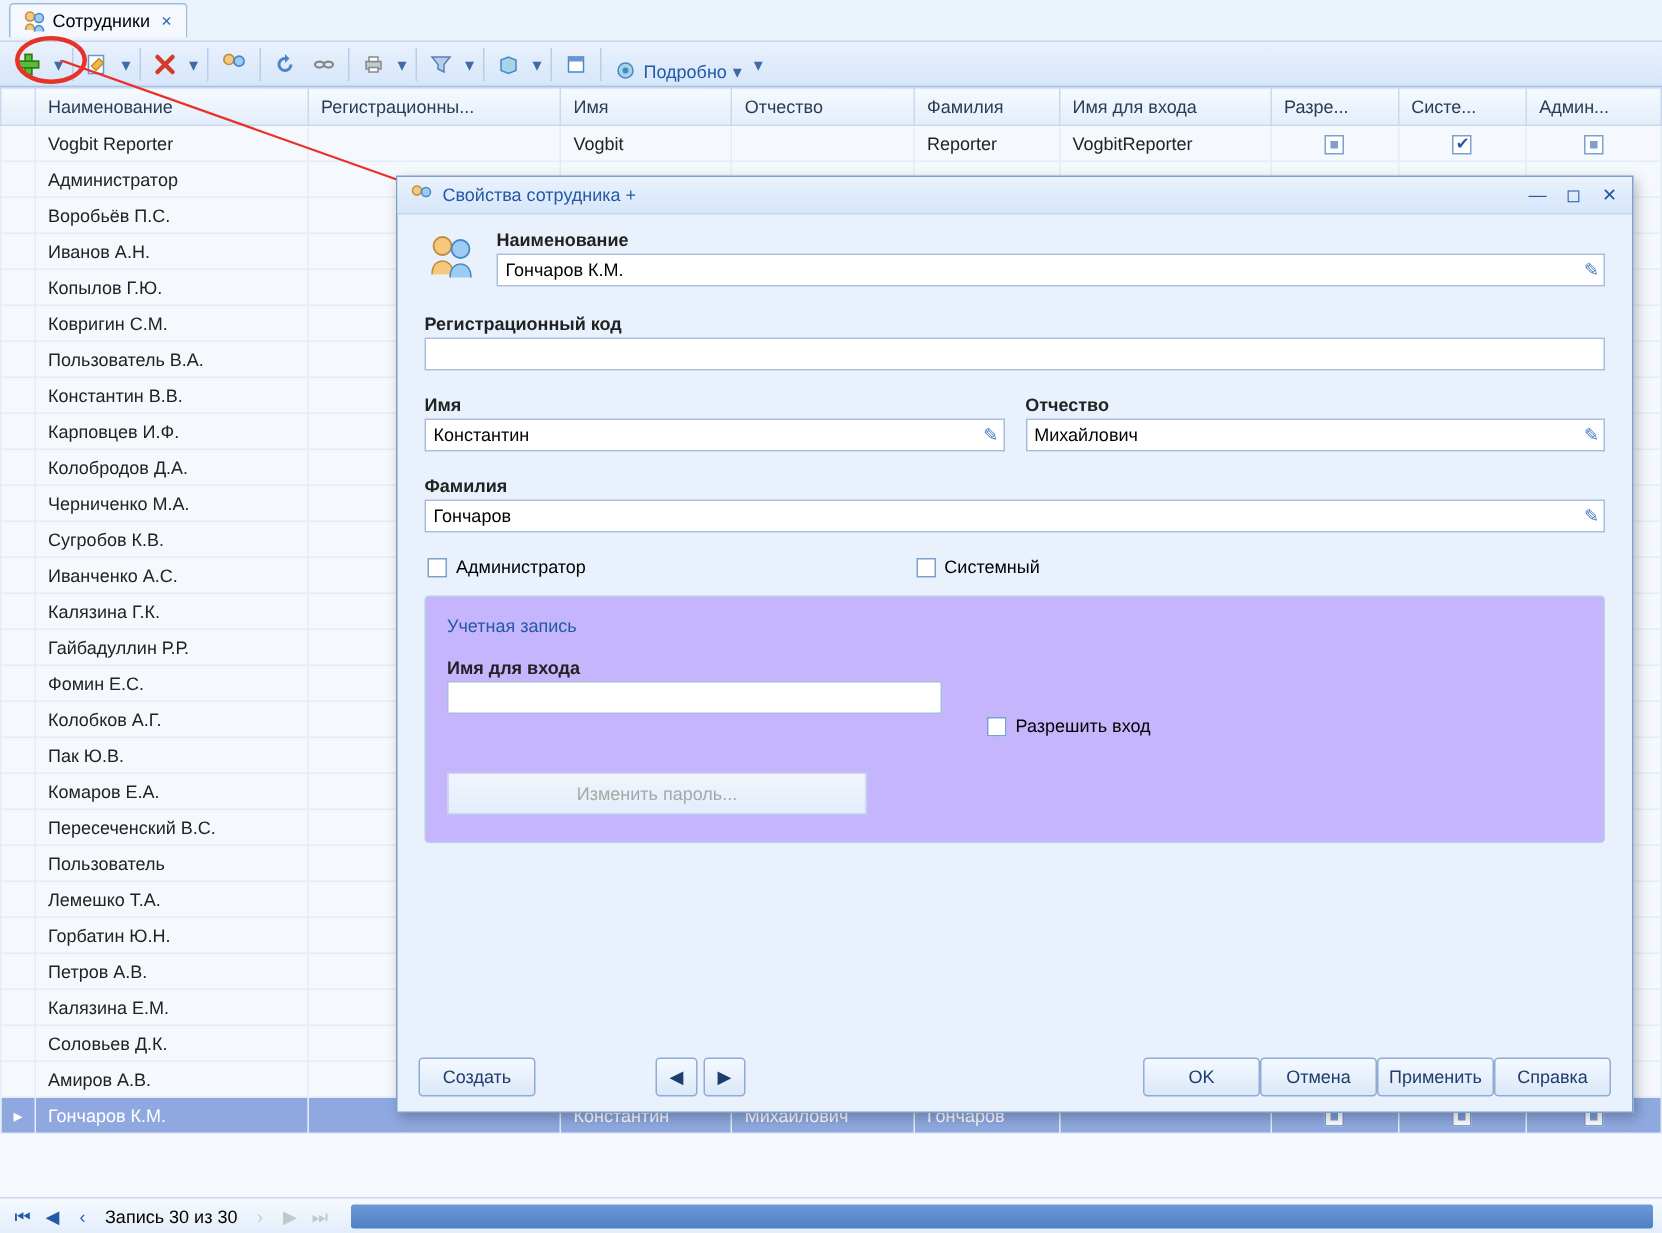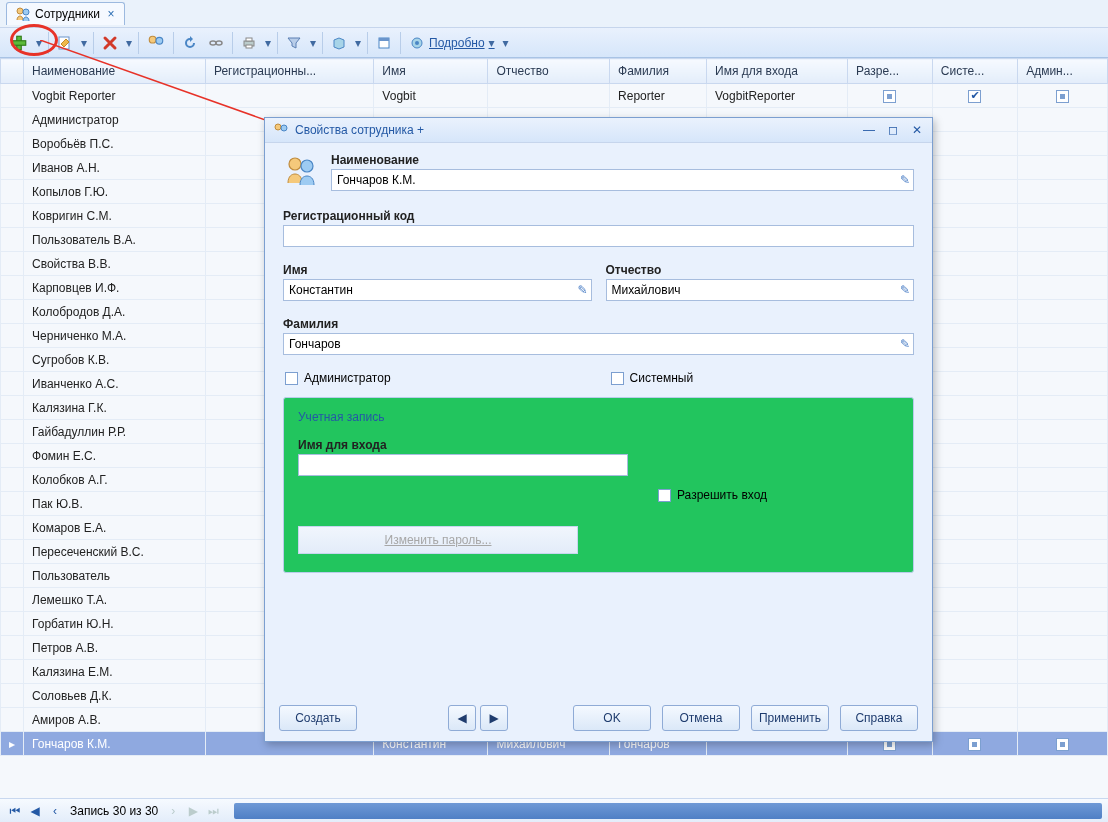--- a/index.html
+++ b/index.html
@@ -7,21 +7,21 @@
 
 .tab-bar { background: #eaf2fb; border-bottom: 1px solid #c6d5ec; padding: 2px 6px; display: flex; }
 .tab { background: #f5f9ff; border: 1px solid #9cb9df; border-bottom: none; padding: 3px 6px 3px 8px; display: flex; align-items: center; gap: 4px; border-radius: 3px 3px 0 0; }
 .tab .icon { width: 16px; height: 16px; }
 .tab-close { width: 14px; height: 14px; display: inline-flex; align-items: center; justify-content: center; cursor: pointer; color: #2b6db3; }
 
 .toolbar { background: linear-gradient(#e9f1fd,#d6e6fa); border-bottom: 1px solid #a8c3e5; padding: 3px 6px; display: flex; align-items: center; gap: 2px; height: 30px; }
 .tbtn { height: 24px; min-width: 24px; display: inline-flex; align-items: center; justify-content: center; padding: 0 4px; border-radius: 3px; cursor: pointer; }
 .tsep { width: 1px; height: 22px; background: #b8cde9; margin: 0 2px; }
 .tdrop { width: 10px; text-align: center; color: #406aa1; cursor: pointer; }
-.tbtn-detail { color: #2459a5; display: flex; gap: 4px; align-items: center; text-decoration: underline; }
+.tbtn-detail { color: #2459a5; display: flex; gap: 4px; align-items: flex-end; }
 
 .table-container { position: relative; }
 .grid { width: 100%; border-collapse: collapse; }
 .grid th { background: linear-gradient(#f6faff,#e3edfa); border: 1px solid #c9d8ef; padding: 5px 8px; text-align: left; font-weight: normal; color: #2b3b53; font-size: 12px; }
 .grid td { border: 1px solid #e4ecf6; padding: 4px 8px; height: 24px; color: #222; }
 .grid td.indicator { width: 20px; text-align: center; color: #555; }
 .grid tr.selected td { background: #8fa9e0; color: #fff; }
 .grid td.chkcell { text-align: center; }
 .chk { display: inline-block; width: 13px; height: 13px; border: 1px solid #7c9fd0; background: #fff; vertical-align: middle; position: relative; }
 .chk.checked::after { content:"✔"; position:absolute; top:-2px; left:1px; font-size:11px; color:#2459a5; }
@@ -29,44 +29,44 @@
 
 .pager { position: absolute; bottom: 0; left: 0; right: 0; background: linear-gradient(#f6faff,#e3edfa); border-top: 1px solid #c9d8ef; height: 24px; display:flex; align-items:center; padding: 0 6px; gap: 2px; }
 .pbtn { width: 18px; height: 18px; display:inline-flex; align-items:center; justify-content:center; color:#2459a5; cursor:pointer; }
 .pbtn.dis { color:#bcc; cursor:default; }
 .pstatus { margin: 0 4px; }
 .pbar { flex:1; height:16px; background: linear-gradient(#6e99d6,#4f7fc5); margin-left: 10px; border-radius:2px; }
 
 .arrow-line { position:absolute; z-index:5; pointer-events:none; }
 .circle-highlight { position:absolute; border: 3px solid #e73228; border-radius: 50%; width: 48px; height: 32px; top: 24px; left: 10px; z-index: 6; pointer-events:none; }
 
-.dialog { position:absolute; top:117px; left:264px; width:669px; height:625px; background:#e9f1fd; border:1px solid #7c9fd0; box-shadow: 2px 3px 8px rgba(0,0,0,0.25); z-index:10; }
+.dialog { position:absolute; top:117px; left:264px; width:825px; height:625px; background:#e9f1fd; border:1px solid #7c9fd0; box-shadow: 2px 3px 8px rgba(0,0,0,0.25); z-index:10; }
 .dialog-title { background: linear-gradient(#eaf2fd,#d6e6fa); padding: 4px 8px; display:flex; align-items:center; gap:6px; color:#2459a5; border-bottom:1px solid #c6d5ec; }
 .dialog-title .win-controls { margin-left:auto; display:flex; gap:10px; }
 .win-controls span { width:14px; height:14px; display:inline-flex; align-items:center; justify-content:center; cursor:pointer; color:#2459a5; }
 .dialog-body { padding: 10px 18px; }
 .dlg-head { display:flex; gap:12px; align-items:flex-start; margin-bottom:18px; }
 .dlg-head .big-icon { width:36px; height:36px; }
 .field-label { font-weight:bold; color:#222; margin-bottom:2px; display:block; }
 .field-label.bold { font-weight:bold; }
 .field-row { margin-bottom: 16px; }
 .input { width:100%; height:22px; border:1px solid #a7bdde; background:#fff; padding: 2px 5px; position:relative; }
 .input-wrap { position:relative; }
 .edit-pencil { position:absolute; right:4px; top:4px; color:#467bc4; cursor:pointer; }
 .two-col { display:flex; gap:14px; }
 .two-col > div { flex:1; }
 .check-row { display:flex; align-items:center; gap:6px; }
 .check-group { display:flex; gap:220px; margin: 16px 0 12px 2px; }
-.groupbox { border:1px solid #b9cdea; border-radius:3px; padding: 12px 14px 18px; margin-top: 6px; background: #22c55e; }
+.groupbox { border:1px solid #b9cdea; border-radius:3px; padding: 12px 14px 18px; margin-top: 6px; background: #c4b5fd; }
 .groupbox-title { color:#2459a5; margin-bottom: 14px; }
 .login-input { width:330px; }
-.allow-login { margin-top: 12px; margin-left: 360px; }
-.change-pw { margin-top: 24px; width:280px; height:28px; border:1px solid #c7d6ef; background: linear-gradient(#f1f6fd,#e3ecf9); color:#a7a7a7; display:inline-flex; align-items:center; justify-content:center; cursor:default;text-decoration:underline; }
-
-.dialog-footer { position:absolute; bottom:10px; left:14px; right:14px; display:flex; align-items:center; gap:11px; }
+.allow-login { margin-top: 1px; margin-left: 360px; }
+.change-pw { margin-top: 24px; width:280px; height:28px; border:1px solid #c7d6ef; background: linear-gradient(#f1f6fd,#e3ecf9); color:#a7a7a7; display:inline-flex; align-items:center; justify-content:center; cursor:default; }
+
+.dialog-footer { position:absolute; bottom:10px; left:14px; right:14px; display:flex; align-items:center; gap:0; }
 .dbtn { height:26px; min-width:78px; border:1px solid #8fabd6; background: linear-gradient(#f4f9ff,#dbe8f8); color:#1f3c6e; display:inline-flex; align-items:center; justify-content:center; cursor:pointer; border-radius:3px; }
 .nav-btns { display:flex; gap:4px; margin-left: 80px; }
 .footer-spacer { flex:1; }
 </style>
 </head>
 <body>
 
 <div class="tab-bar">
   <div class="tab">
     <svg class="icon" viewBox="0 0 16 16">
@@ -260,21 +260,21 @@
           <td></td>
           <td></td>
           <td></td>
           <td></td>
           <td class="chkcell"></td>
           <td class="chkcell"></td>
           <td class="chkcell"></td>
         </tr>
         <tr>
           <td class="indicator"></td>
-          <td>Свойства В.В.</td>
+          <td>Константин В.В.</td>
           <td></td>
           <td></td>
           <td></td>
           <td></td>
           <td></td>
           <td class="chkcell"></td>
           <td class="chkcell"></td>
           <td class="chkcell"></td>
         </tr>
         <tr>

